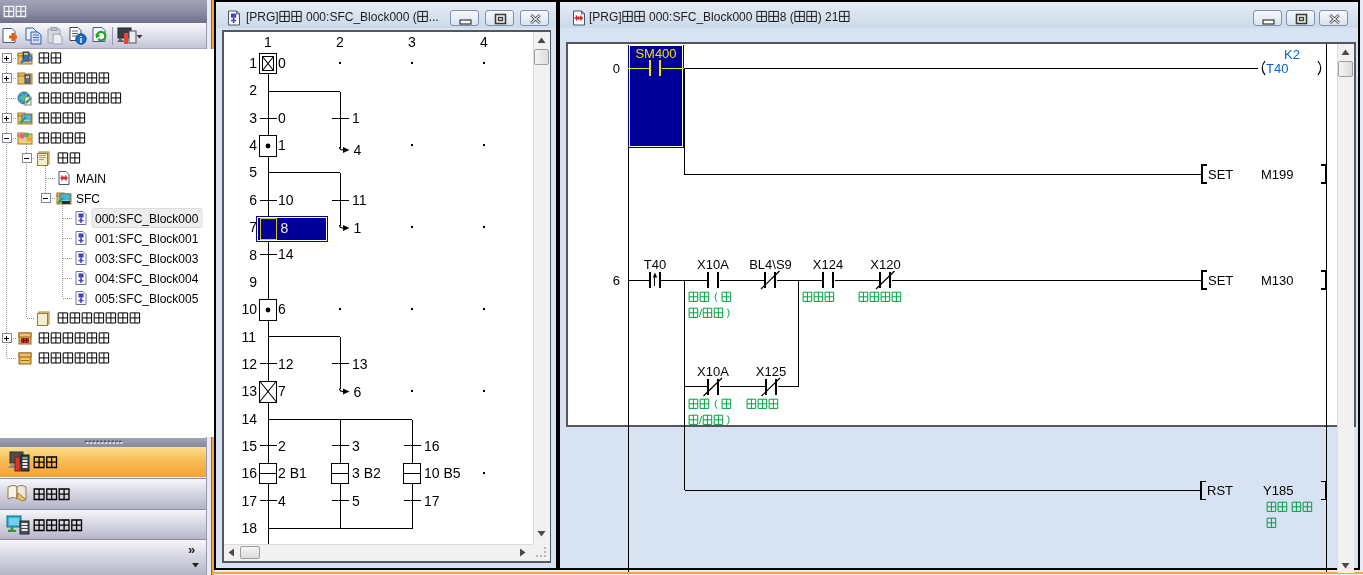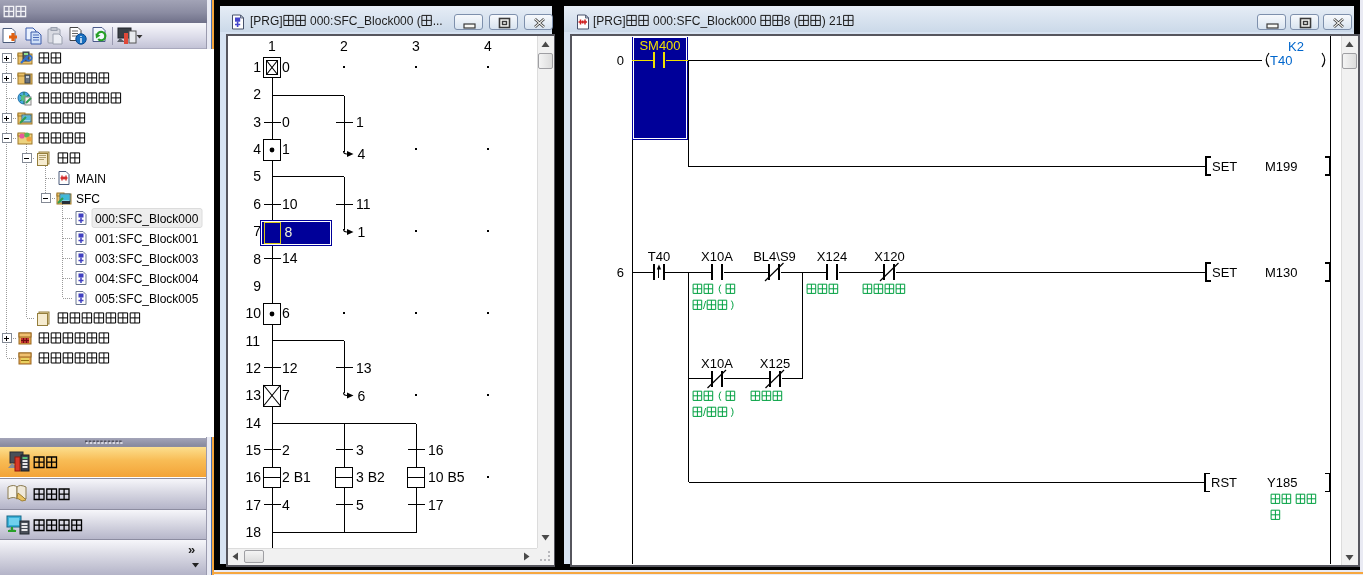--- a/index.html
+++ b/index.html
@@ -5,21 +5,21 @@
 html,body{width:1363px;height:575px;overflow:hidden;font-family:"Liberation Sans",sans-serif;-webkit-font-smoothing:antialiased}
 .abs{position:absolute}
 #root{position:relative;width:1363px;height:575px;background:#e9eaf3}
 #panel{position:absolute;left:0;top:0;width:207px;height:575px;background:#fff;border-right:1px solid #9a9aae}
 #ptitle{position:absolute;left:0;top:0;width:207px;height:23px;background:linear-gradient(#a2a3b6,#8b8ca2 55%,#6f7089)}
 #ptoolbar{position:absolute;left:0;top:23px;width:206px;height:26px;background:linear-gradient(#f8f8fc,#dadae8 60%,#c3c3d6);border-bottom:1px solid #a9a9bd}
 #splitter{position:absolute;left:0;top:438px;width:206px;height:8px;background:linear-gradient(#a3a4b8,#888a9e)}
 .nav{position:absolute;left:0;width:206px;height:31px;background:linear-gradient(#f6f6fa,#d8d8e3 45%,#b4b4c8);border-top:1px solid #8c8ca0}
 .nav.sel{background:linear-gradient(#fcdf8e,#f8bc55 45%,#f3a337)}
 #navbot{position:absolute;left:0;top:539px;width:206px;height:36px;background:linear-gradient(#f6f6fa,#d8d8e3 45%,#b4b4c8);border-top:1px solid #8c8ca0}
-.win{position:absolute;top:0;height:570px;border:6px solid #000000;background:#d7e3f2}
+.win{position:absolute;top:0;height:570px;border:2px solid #000000;background:#d7e3f2}
 .tbar{position:absolute;left:0;top:0;height:26px;width:100%;background:linear-gradient(#e6edf6,#cbd9e9)}
 .mdibtn{position:absolute;width:29px;height:16px;border:1px solid #7e90ac;border-radius:3px;background:linear-gradient(rgba(255,255,255,.75),rgba(225,235,245,.5))}
 .cframe{position:absolute;border:2px solid #56565e;background:#fff}
 .sb{position:absolute;background:#f1f1f1}
 .thumb{position:absolute;background:linear-gradient(90deg,#f4f4f4,#dcdcdc);border:1px solid #9f9fa3;border-radius:2px}
 .thumbh{position:absolute;background:linear-gradient(#f4f4f4,#dcdcdc);border:1px solid #9f9fa3;border-radius:2px}
 
 </style></head><body>
 <div id="root">
 <div class="abs" style="left:211px;top:0;width:1px;height:575px;background:#4a72b5"></div>
@@ -543,21 +543,21 @@
           </svg></div>
         <div class="mdibtn" style="left:726px;top:8px"><svg width="29" height="16" viewBox="0 0 29 16">
             <rect x="9.5" y="3.5" width="10" height="9" fill="#f8f8f4" stroke="#3a3a3a" stroke-width="1.6"></rect>
             <rect x="12.5" y="6.5" width="4" height="3" fill="none" stroke="#3a3a3a" stroke-width="1.4"></rect>
           </svg></div>
         <div class="mdibtn" style="left:759px;top:8px"><svg width="29" height="16" viewBox="0 0 29 16">
             <path d="M10,4 L19,12 M19,4 L10,12" stroke="#2f2f2f" stroke-width="2.6"></path>
             <path d="M10,4 L19,12 M19,4 L10,12" stroke="#f0f0ec" stroke-width="1.1"></path>
           </svg></div>
       </div>
-<div class="cframe" style="left:6px;top:28px;width:790px;height:533px">
+<div class="cframe" style="left:6px;top:40px;width:790px;height:385px">
 <div class="abs" style="left:0;top:0;width:769px;height:528px"><svg width="769" height="528" viewBox="0 0 769 528">
             <line x1="60.5" y1="104" x2="60.5" y2="528" stroke="#000" stroke-width="1.2" shape-rendering="crispEdges"></line>
             <line x1="758.5" y1="0" x2="758.5" y2="528" stroke="#000" stroke-width="1.2" shape-rendering="crispEdges"></line>
             <rect x="60" y="0.5" width="56" height="103.5" fill="#000099" shape-rendering="crispEdges"></rect>
             <rect x="61.3" y="1.8" width="53.4" height="101" fill="none" stroke="#fff" stroke-width="1.2" shape-rendering="crispEdges"></rect>
             <text x="67.4" y="14.0" font-size="13px" fill="#f0e000" xml:space="preserve">SM400</text>
             <line x1="60" y1="24.5" x2="80.5" y2="24.5" stroke="#f0e000" stroke-width="1" shape-rendering="crispEdges"></line>
             <line x1="93.5" y1="24.5" x2="116" y2="24.5" stroke="#f0e000" stroke-width="1" shape-rendering="crispEdges"></line>
             <line x1="82" y1="16" x2="82" y2="32" stroke="#f0e000" stroke-width="2" shape-rendering="crispEdges"></line>
             <line x1="92" y1="16" x2="92" y2="32" stroke="#f0e000" stroke-width="2" shape-rendering="crispEdges"></line>

